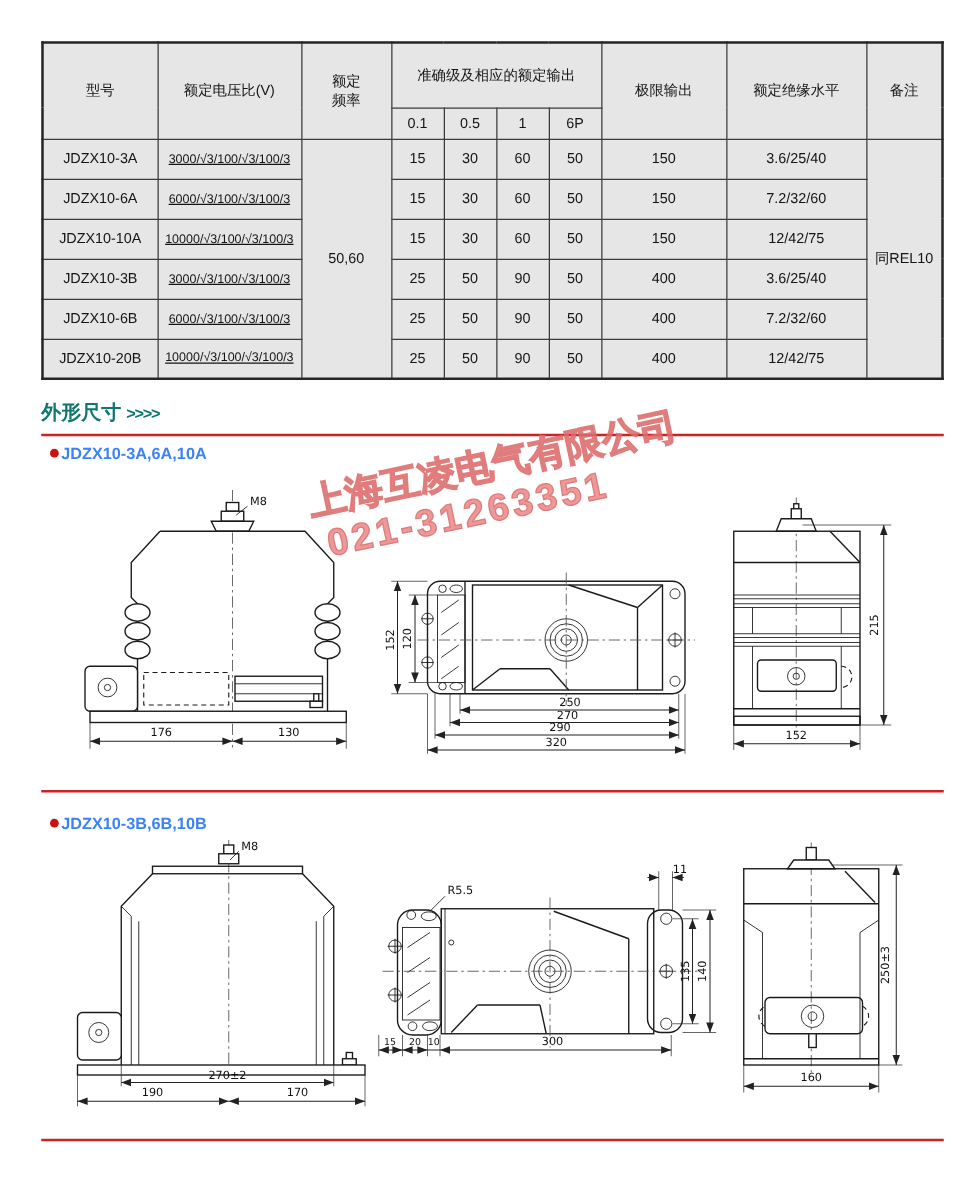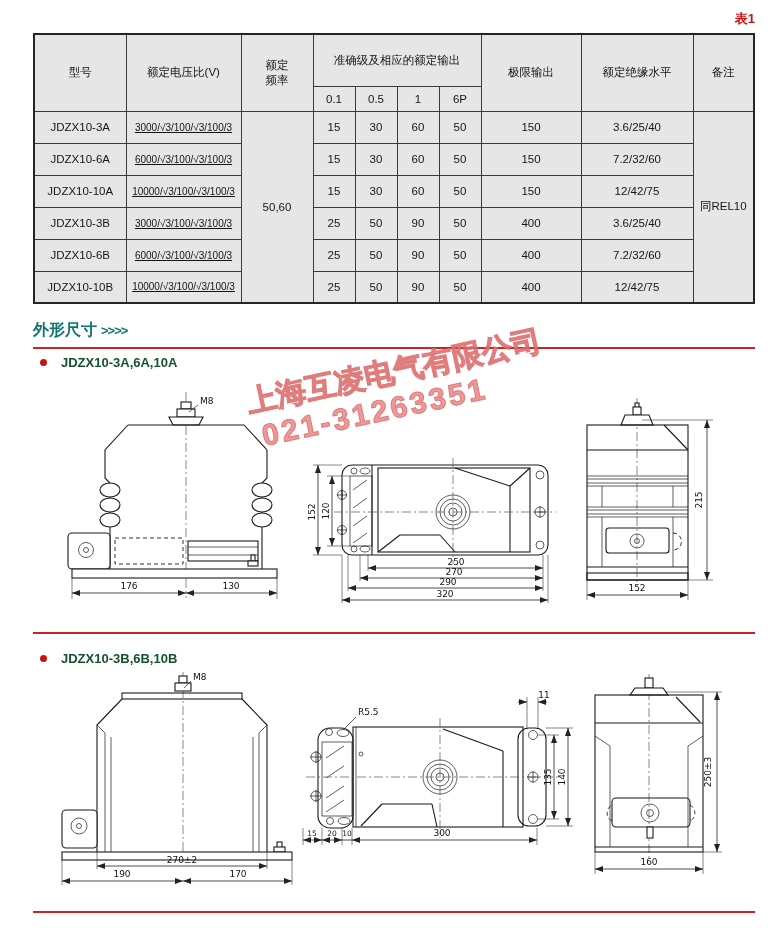--- a/index.html
+++ b/index.html
@@ -14,22 +14,22 @@
         padding:0;font-weight:normal;font-size:11.5px;color:#151515;}
   .spec{border:2px solid #262626;}
   .spec .h1{height:52px;font-size:12px;}
   .spec .h2{height:25px;}
   .spec .dr{height:32px;}
   .spec .ratio{font-size:10px;text-decoration:underline;}
   
   .sec-title{position:absolute;left:33px;top:320px;font-size:16px;font-weight:bold;color:#0f766e;}
   .sec-title .arrows{font-size:13px;letter-spacing:-1px;margin-left:4px;}
   .redline{position:absolute;left:33px;width:722px;height:2px;background:#cc2222;}
-  .dwg-label{position:absolute;left:40px;font-size:13px;font-weight:bold;color:#14532d;
-             display:flex;align-items:center;gap:14px;}
+  .dwg-label{position:absolute;left:40px;font-size:13px;font-weight:bold;color:#3b82f6;
+             display:flex;align-items:center;gap:2px;}
   .bullet{display:inline-block;width:7px;height:7px;border-radius:50%;background:#cc1111;}
   
   .draw{position:absolute;}
   .ln{stroke:#1a1a1a;stroke-width:1.1;fill:none;}
   .lt{stroke:#1a1a1a;stroke-width:0.7;fill:none;}
   .fw{fill:#fff;stroke:#1a1a1a;stroke-width:1.1;}
   .cl{stroke:#555;stroke-width:0.7;fill:none;stroke-dasharray:9 3 2 3;}
   .dsh{stroke:#1a1a1a;stroke-width:0.9;fill:none;stroke-dasharray:4 3;}
   .ext{stroke:#333;stroke-width:0.6;fill:none;}
   .dim{stroke:#222;stroke-width:0.8;fill:none;}
@@ -49,21 +49,20 @@
 <div class="page">
 
   <svg width="0" height="0" style="position:absolute">
     <defs>
       <marker id="arr" viewBox="0 0 10 10" markerWidth="9" markerHeight="9" refX="9" refY="5" orient="auto-start-reverse" markerUnits="userSpaceOnUse">
         <path d="M0,1.6 L9,5 L0,8.4 Z" fill="#222"></path>
       </marker>
     </defs>
   </svg>
 
-  <div class="tbl-tag">表1</div>
 
   <table class="spec">
     <colgroup>
       <col style="width:92px">
         <col style="width:115px">
         <col style="width:72px">
       <col style="width:42px">
         <col style="width:42px">
         <col style="width:42px">
         <col style="width:42px">
@@ -136,21 +135,21 @@
       <td>JDZX10-6B</td>
       <td class="ratio">6000/√3/100/√3/100/3</td>
       <td>25</td>
       <td>50</td>
       <td>90</td>
       <td>50</td>
       <td>400</td>
       <td>7.2/32/60</td>
     </tr>
     <tr class="dr">
-      <td>JDZX10-10B</td>
+      <td>JDZX10-20B</td>
       <td class="ratio">10000/√3/100/√3/100/3</td>
       <td>25</td>
       <td>50</td>
       <td>90</td>
       <td>50</td>
       <td>400</td>
       <td>12/42/75</td>
     </tr>
   </tbody>
     </table>

